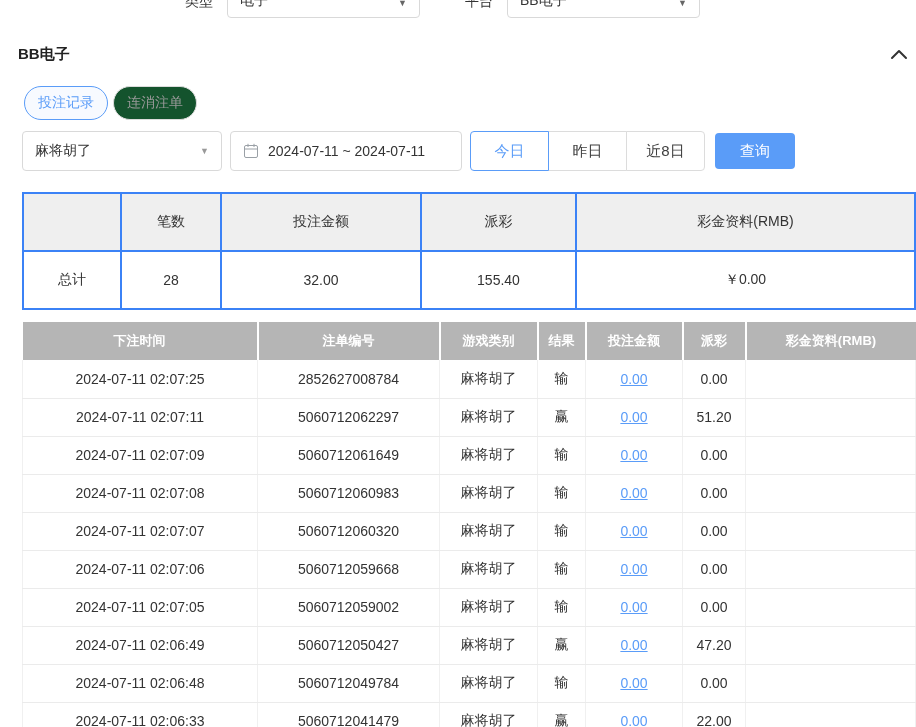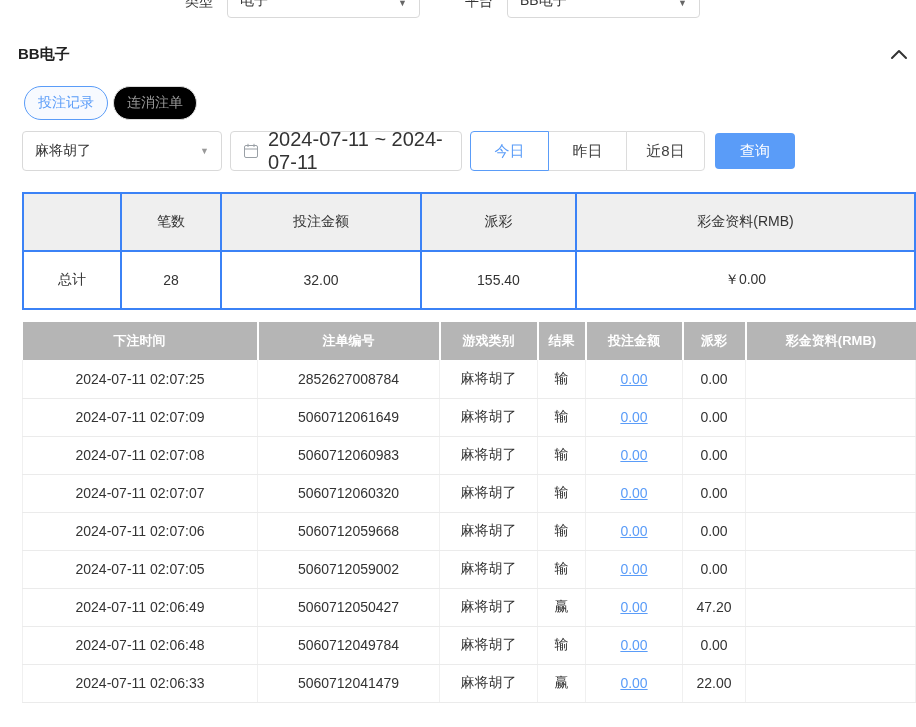--- a/index.html
+++ b/index.html
@@ -40,39 +40,39 @@
     height: 18px;
   }
   .section-title { font-size: 15px; font-weight: bold; color: #222; }
   .collapse-icon { cursor: pointer; display: inline-flex; }
 
   
   .tabs { margin: 23px 0 0 24px; display: flex; gap: 5px; }
   .tab {
     height: 34px; padding: 0 13px;
     border: 1px solid #dcdcdc; border-radius: 17px;
-    background: #000000; color: #999;
+    background: #14532d; color: #999;
     font-size: 14px; font-family: inherit; cursor: pointer;
   }
   .tab.active { border-color: #5a9cf8; color: #5a9cf8; background: #f7faff; }
 
   
   .filter-row { margin: 11px 0 0 22px; display: flex; align-items: center; }
   .game-select {
     width: 200px; height: 40px;
     border: 1px solid #d9d9d9; border-radius: 4px;
     display: flex; align-items: center; justify-content: space-between;
     padding: 0 12px; background: #fff; cursor: pointer;
   }
   .game-caret { font-size: 9px; color: #999; }
   .date-input {
     width: 232px; height: 40px; margin-left: 8px;
     border: 1px solid #d9d9d9; border-radius: 4px;
     display: flex; align-items: center; gap: 9px;
-    padding: 0 12px; font-size: 20px; background: #fff; cursor: pointer;
+    padding: 0 12px; font-size: 14px; background: #fff; cursor: pointer;
   }
   .btn-group { margin-left: 8px; display: flex; }
   .range-btn {
     width: 79px; height: 40px;
     border: 1px solid #dcdcdc; background: #fff;
     color: #404040; font-size: 15px; font-family: inherit;
     margin-left: -1px; cursor: pointer;
   }
   .range-btn:first-child { border-radius: 4px 0 0 4px; margin-left: 0; }
   .range-btn:last-child { border-radius: 0 4px 4px 0; }
@@ -225,20 +225,29 @@
   <tr>
     <td>2024-07-11 02:07:25</td>
     <td>2852627008784</td>
     <td>麻将胡了</td>
     <td>输</td>
     <td><a href="#" class="amount-link">0.00</a></td>
     <td>0.00</td>
     <td></td>
   </tr>
 
+  <tr>
+    <td>2024-07-11 02:07:11</td>
+    <td>5060712062297</td>
+    <td>麻将胡了</td>
+    <td>赢</td>
+    <td><a href="#" class="amount-link">0.00</a></td>
+    <td>51.20</td>
+    <td></td>
+  </tr>
 
   <tr>
     <td>2024-07-11 02:07:09</td>
     <td>5060712061649</td>
     <td>麻将胡了</td>
     <td>输</td>
     <td><a href="#" class="amount-link">0.00</a></td>
     <td>0.00</td>
     <td></td>
   </tr>

